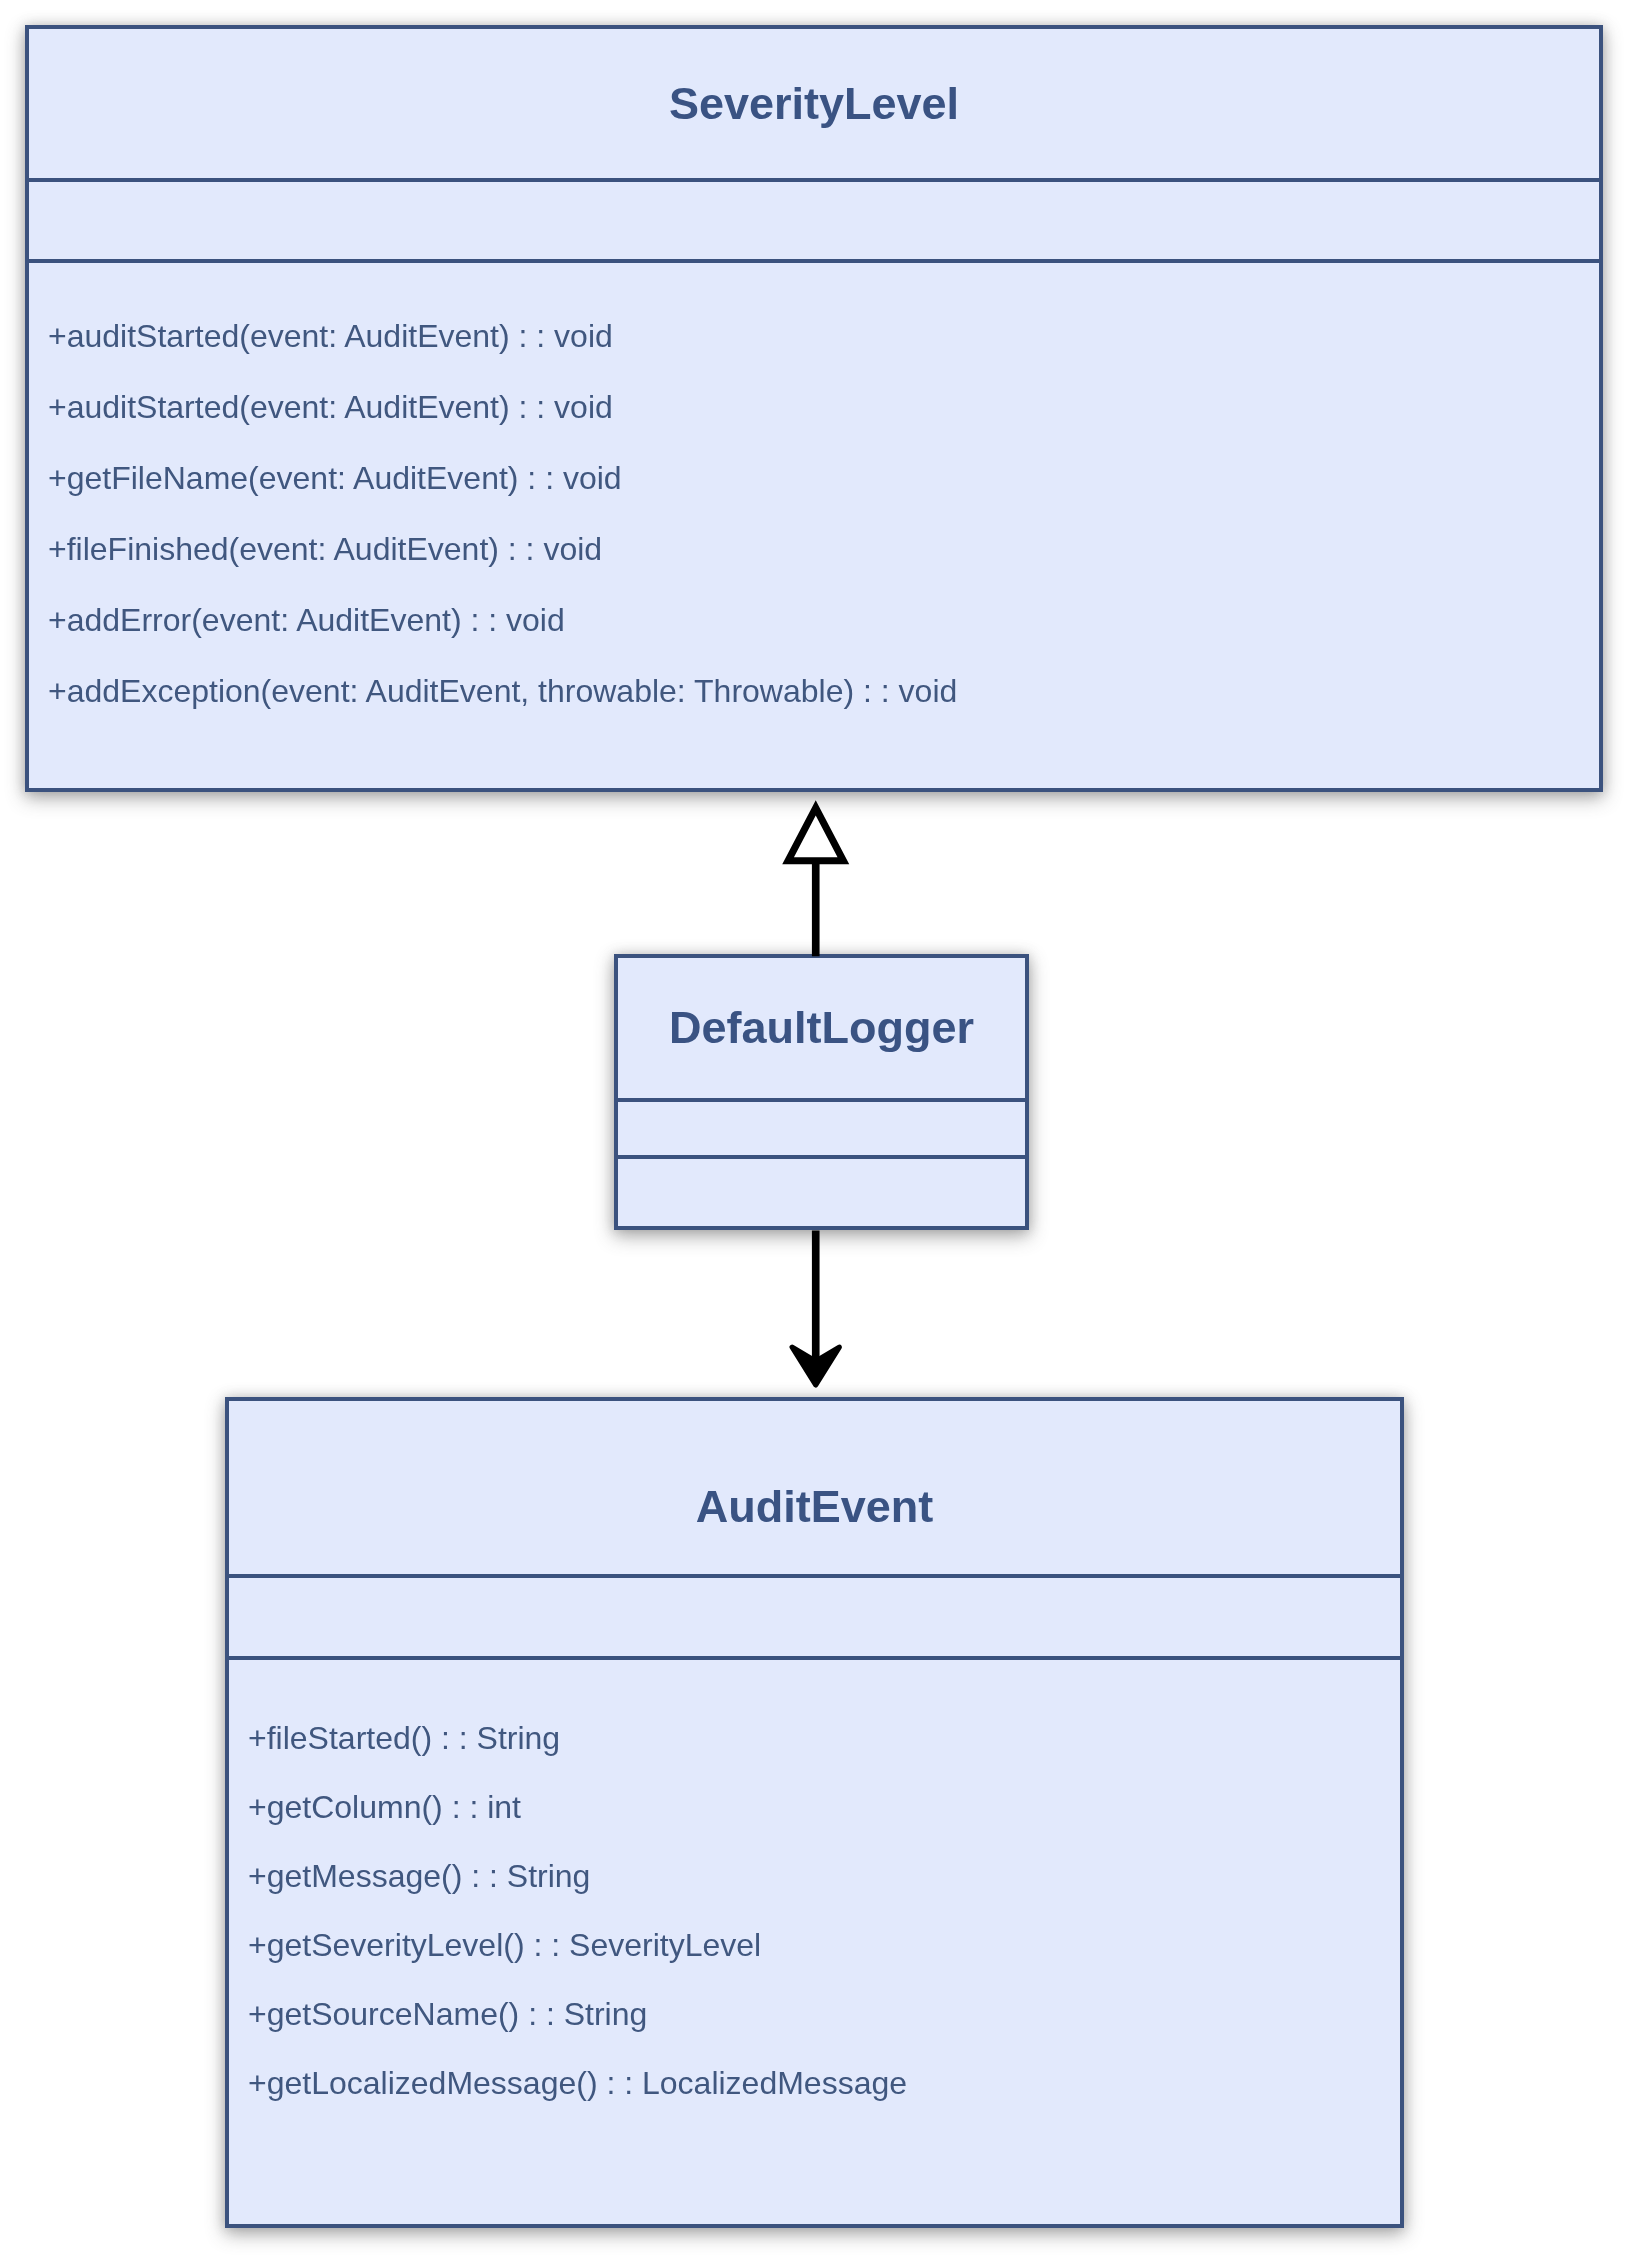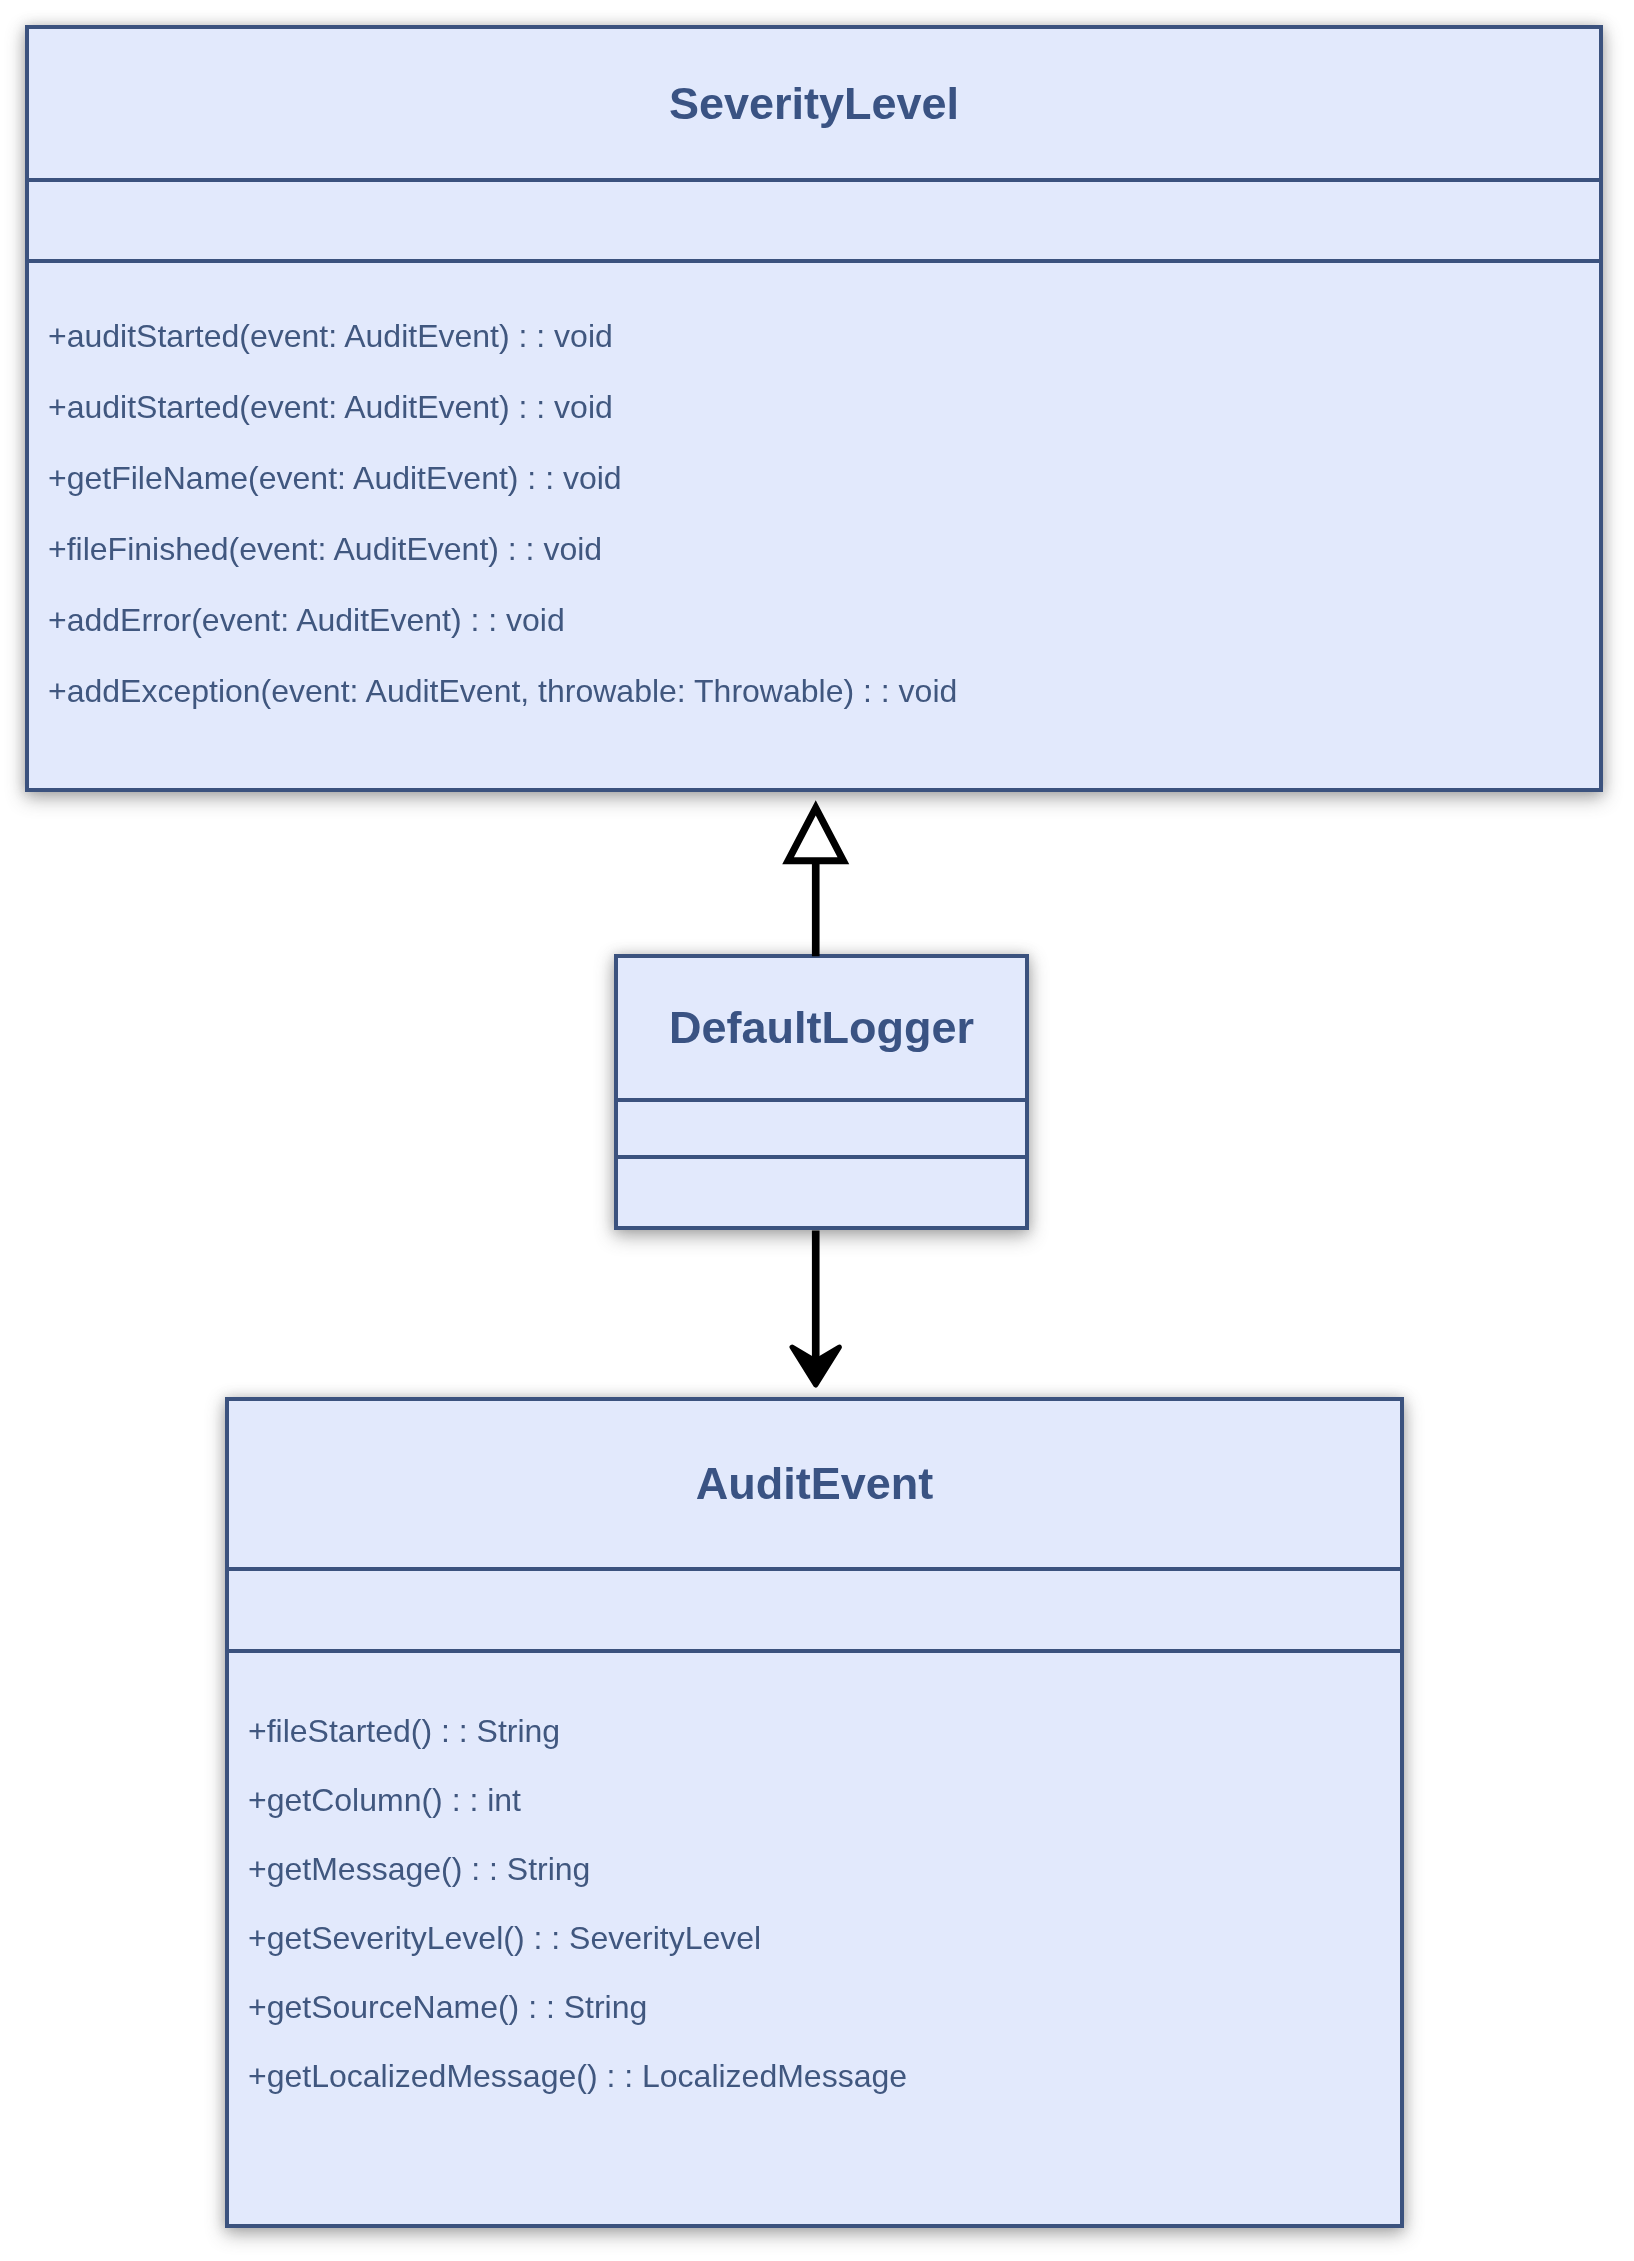--- a/index.html
+++ b/index.html
@@ -48,21 +48,21 @@
   #box-auditlistener .uml-attrs{height:81px;}
   #box-auditlistener .uml-methods{padding:38px 11.8px 0 19px;}
 
   
   #box-defaultlogger{left:614px;top:954px;width:415px;height:276px;}
   #box-defaultlogger .uml-title{height:144px;border-bottom-width:4.1px;}
   #box-defaultlogger .uml-attrs{height:57px;border-bottom-width:4.1px;}
 
   
   #box-auditevent{left:225px;top:1397px;width:1179px;height:831px;}
-  #box-auditevent .uml-title{height:170px;}
+  #box-auditevent .uml-title{height:138px;margin-top:39px;}
   #box-auditevent .uml-attrs{height:82px;}
   #box-auditevent .uml-methods{padding:44px 11.8px 0 19px;}
   #box-auditevent .method-line{line-height:69px;}
 
   .arrow-layer{position:absolute;left:0;top:0;width:1635px;height:2261px;pointer-events:none;}
 </style>
 </head>
 <body>
 
 <div class="canvas">

